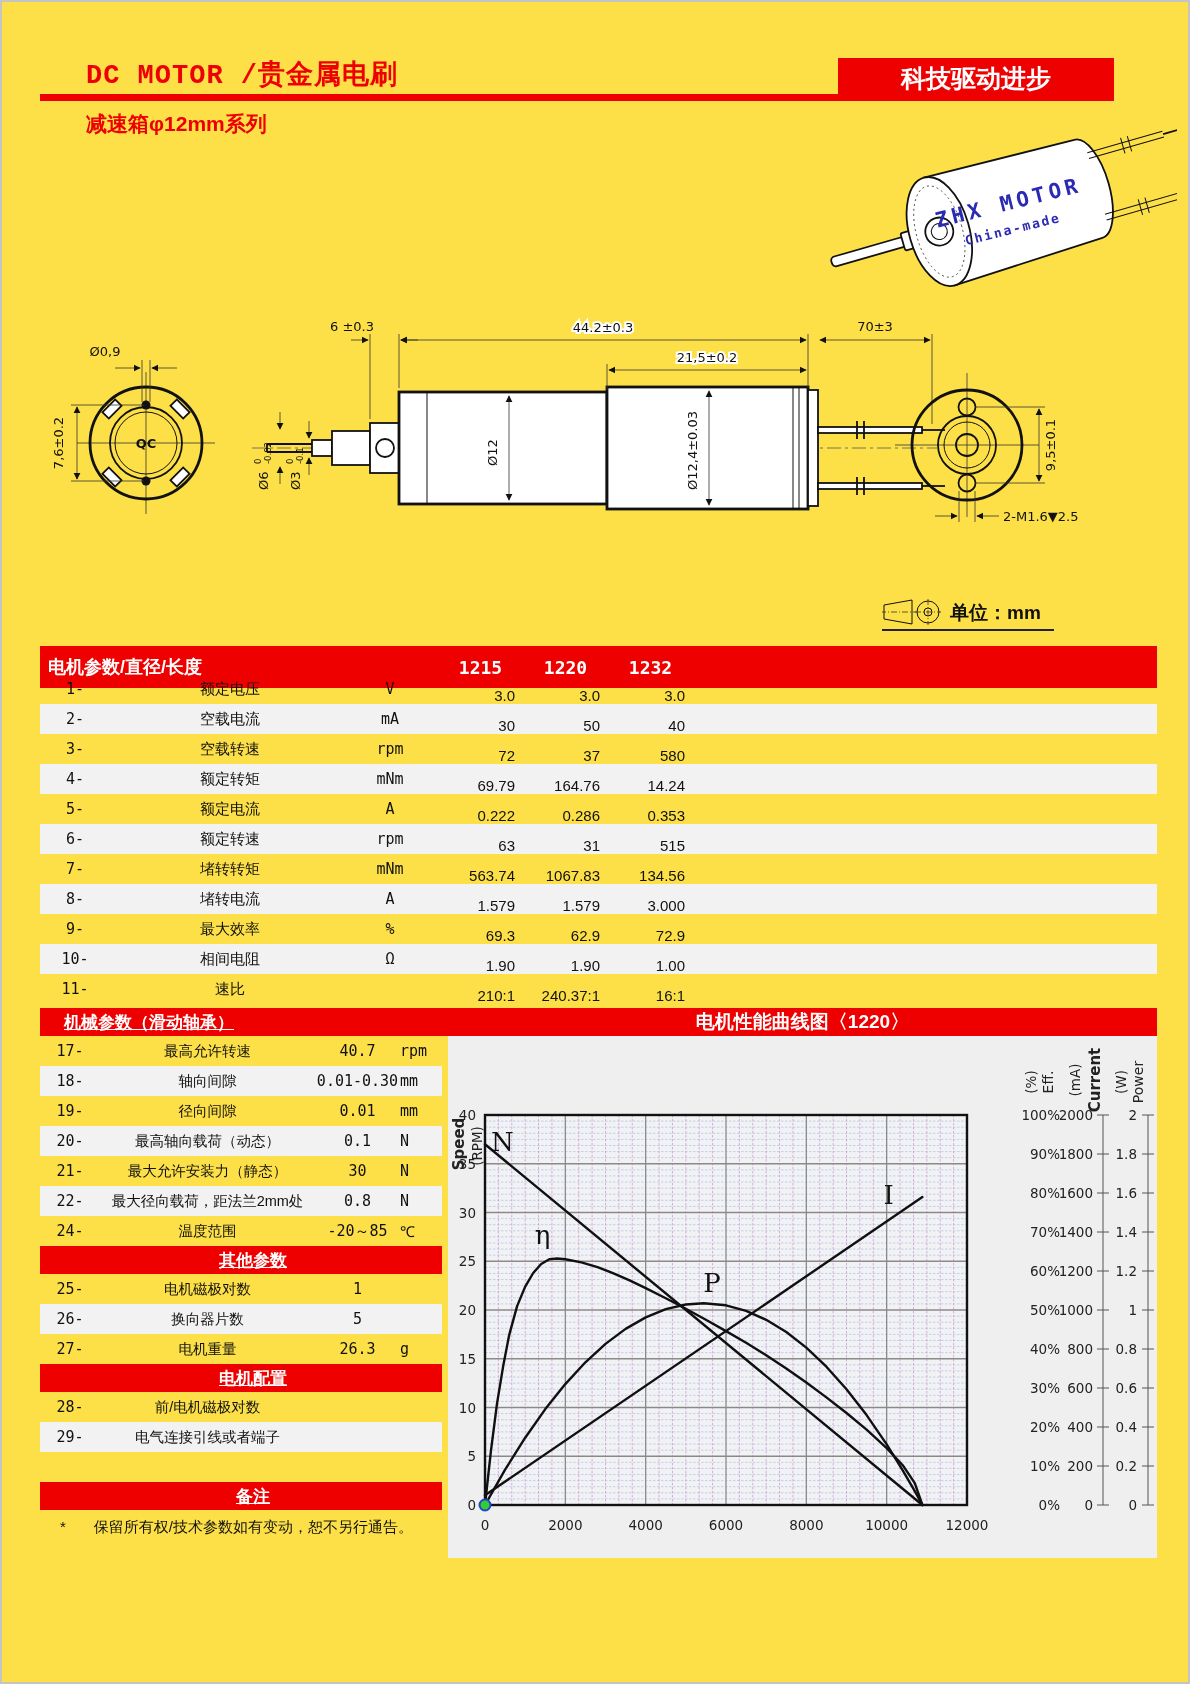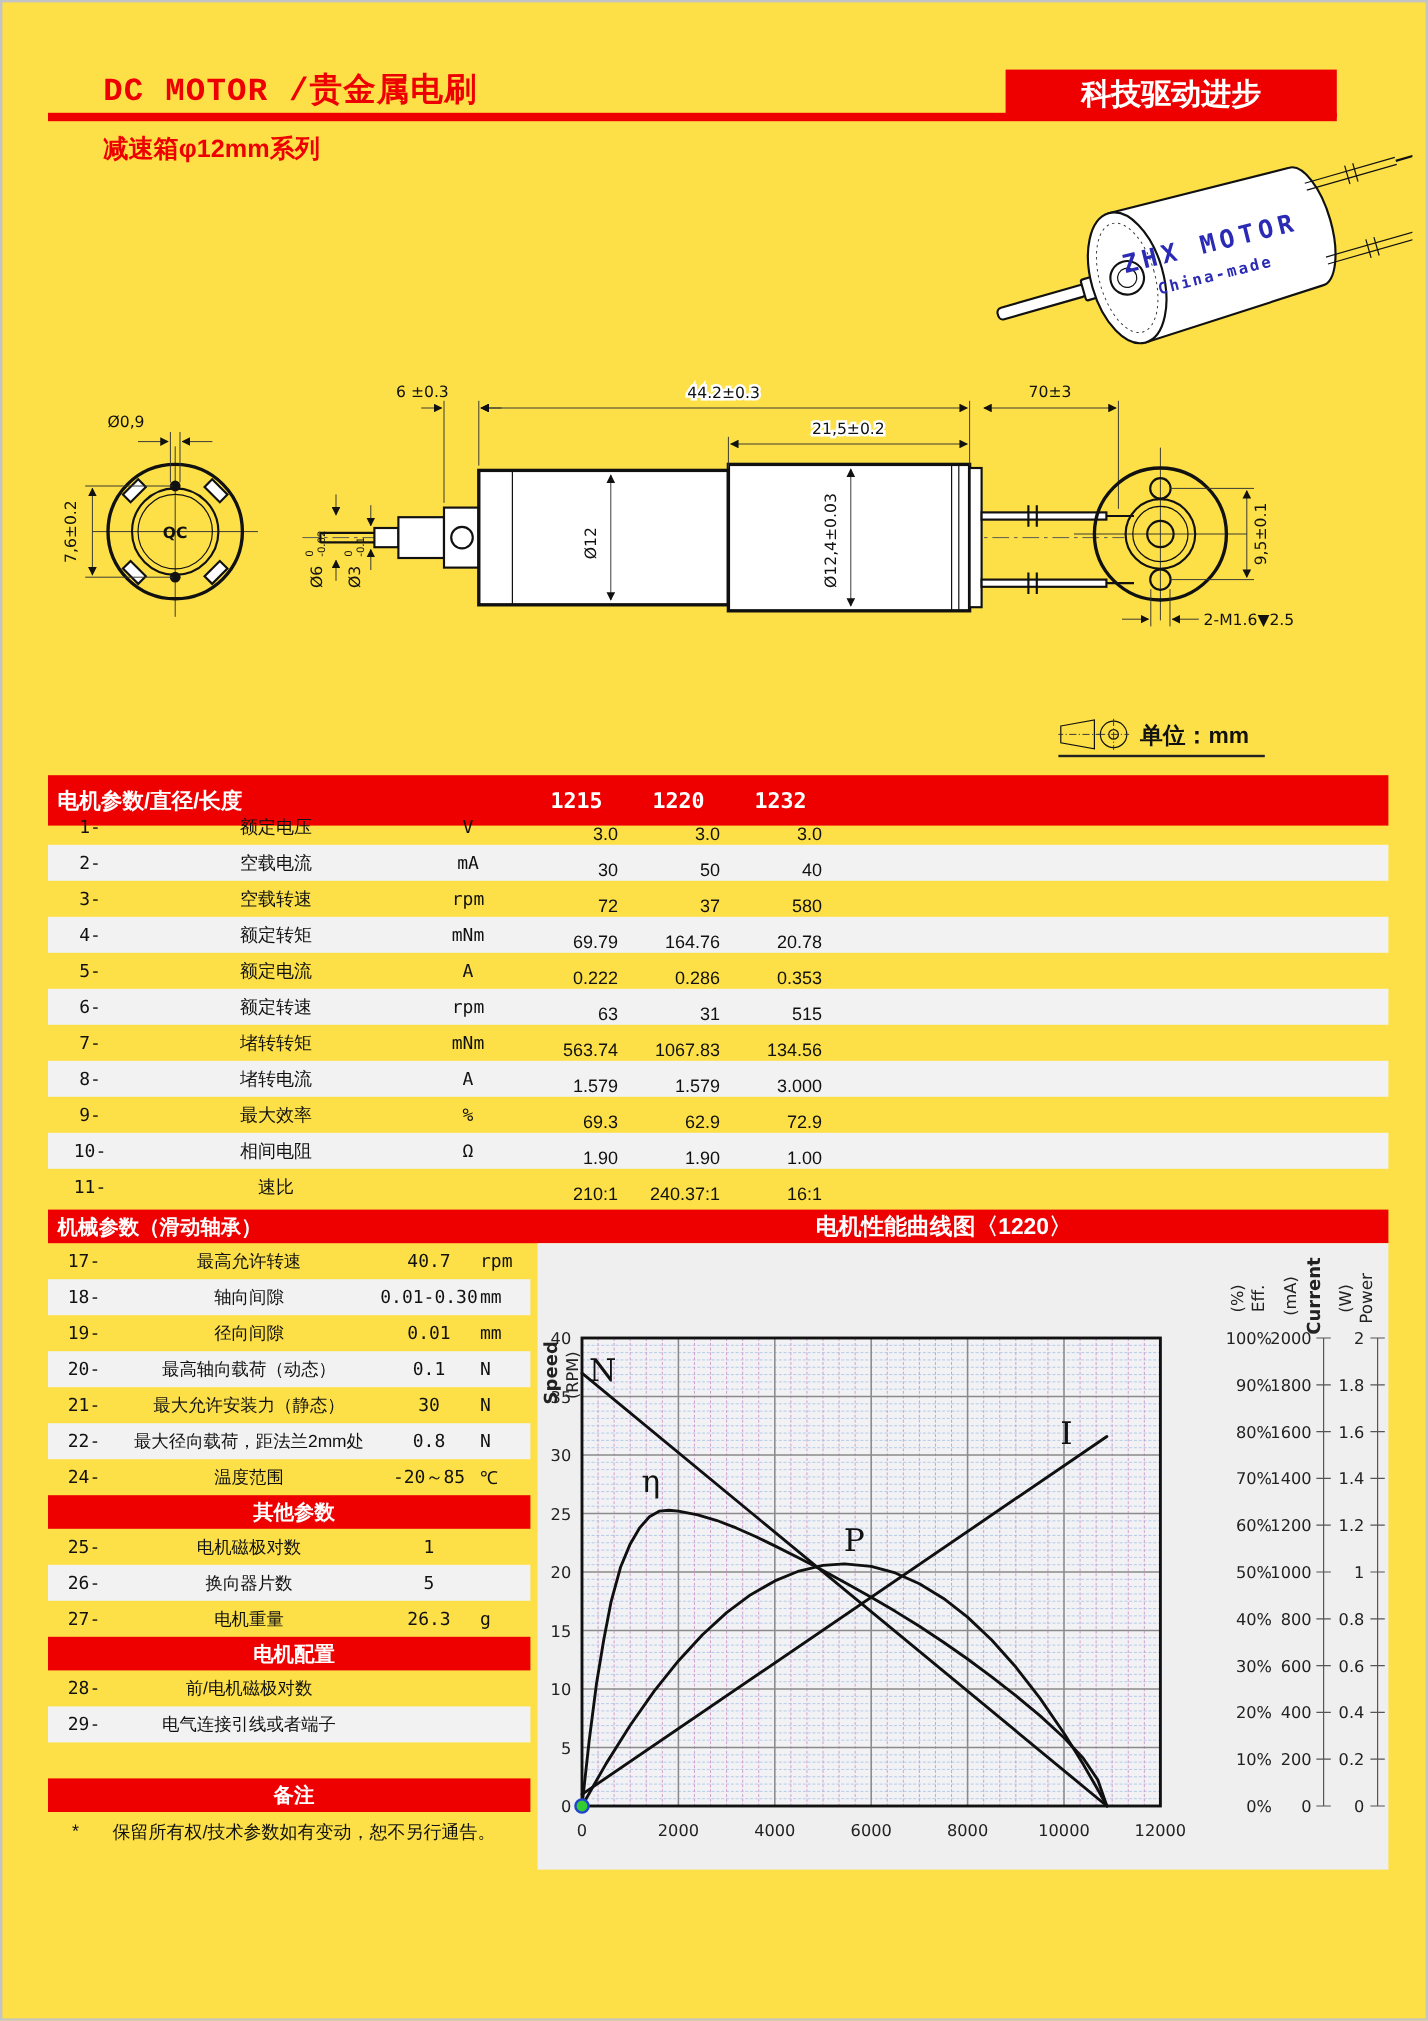--- a/index.html
+++ b/index.html
@@ -6,38 +6,38 @@
   .page{position:relative;width:1190px;height:1684px;background:#fde047;margin:0 auto;
         font-family:"Liberation Sans",sans-serif;border:2px solid #c4c4c4;box-sizing:border-box;overflow:hidden;color:#111;}
   .abs{position:absolute;}
   .title{left:84px;top:54px;font-family:"Liberation Mono",monospace;font-weight:bold;font-size:27px;
          color:var(--red,#ee0000);letter-spacing:1px;white-space:nowrap;}
   .tagline{left:836px;top:56px;width:276px;height:40px;background:var(--red,#ee0000);color:#fff;
            font-weight:bold;font-size:25px;display:flex;align-items:center;justify-content:center;}
   .rule{left:38px;top:92px;width:1074px;height:7px;background:var(--red,#ee0000);}
   .subtitle{left:84px;top:108px;font-weight:bold;font-size:21px;color:var(--red,#ee0000);white-space:nowrap;}
   .band{background:var(--red,#ee0000);color:#fff;font-weight:bold;font-size:17px;display:flex;align-items:center;}
-  .band .pad{padding-left:8px;white-space:nowrap;}
+  .band .pad{padding-left:24px;white-space:nowrap;text-decoration:underline;}
   .t1head{left:38px;top:644px;width:1117px;height:42px;}
   .t1head .htitle{width:390px;padding-left:8px;font-size:18px;}
   .t1head .hcol{width:85px;text-align:center;font-size:18px;font-family:"DejaVu Sans Mono",monospace;}
   .rows{left:38px;width:1117px;}
   .trow{display:flex;align-items:center;height:30px;font-size:15px;}
   .alt{background:#f2f2f2;}
   .cn{width:70px;text-align:center;font-family:"DejaVu Sans Mono",monospace;}
   .cname{width:240px;text-align:center;}
   .cunit{width:80px;text-align:center;font-family:"DejaVu Sans Mono",monospace;}
   .cv{width:85px;text-align:right;font-family:Liberation Sans, sans-serif;margin-top:12px;}
   .subrows{left:38px;width:402px;}
   .sn{width:60px;text-align:center;font-family:"DejaVu Sans Mono",monospace;}
   .sname{width:215px;text-align:center;font-size:14.5px;}
   .sval{width:85px;text-align:center;font-family:"DejaVu Sans Mono",monospace;}
   .sunit{width:42px;text-align:left;font-family:"DejaVu Sans Mono",monospace;}
   .mechband{left:38px;top:1006px;width:1117px;height:28px;}
-  .chtitle{position:absolute;left:392px;width:709px;text-align:center;font-size:19px;}
+  .chtitle{position:absolute;left:408px;width:709px;text-align:center;font-size:19px;}
   .smband{left:38px;width:402px;height:28px;justify-content:center;}
   .note{left:58px;top:1516px;width:400px;font-size:15px;display:flex;gap:28px;}
   .chartpanel{left:446px;top:1034px;width:709px;height:522px;background:#efefef;}
   .unitsrow{left:880px;top:588px;width:172px;height:36px;display:flex;align-items:flex-end;gap:6px;
             border-bottom:2px solid #222;padding-bottom:3px;}
   .unitslabel{font-size:19px;font-weight:bold;white-space:nowrap;}
   
   .k1{stroke:#111;stroke-width:1;fill:none;}
   .k2{stroke:#111;stroke-width:1.8;fill:none;}
   .k3{stroke:#111;stroke-width:2.8;fill:none;}
@@ -250,21 +250,21 @@
         <div class="cv">72</div>
         <div class="cv">37</div>
         <div class="cv">580</div>
       </div>
       <div class="trow alt">
         <div class="cn">4-</div>
         <div class="cname">额定转矩</div>
         <div class="cunit">mNm</div>
         <div class="cv">69.79</div>
         <div class="cv">164.76</div>
-        <div class="cv">20.78</div>
+        <div class="cv">14.24</div>
       </div>
       <div class="trow">
         <div class="cn">5-</div>
         <div class="cname">额定电流</div>
         <div class="cunit">A</div>
         <div class="cv">0.222</div>
         <div class="cv">0.286</div>
         <div class="cv">0.353</div>
       </div>
       <div class="trow alt">

